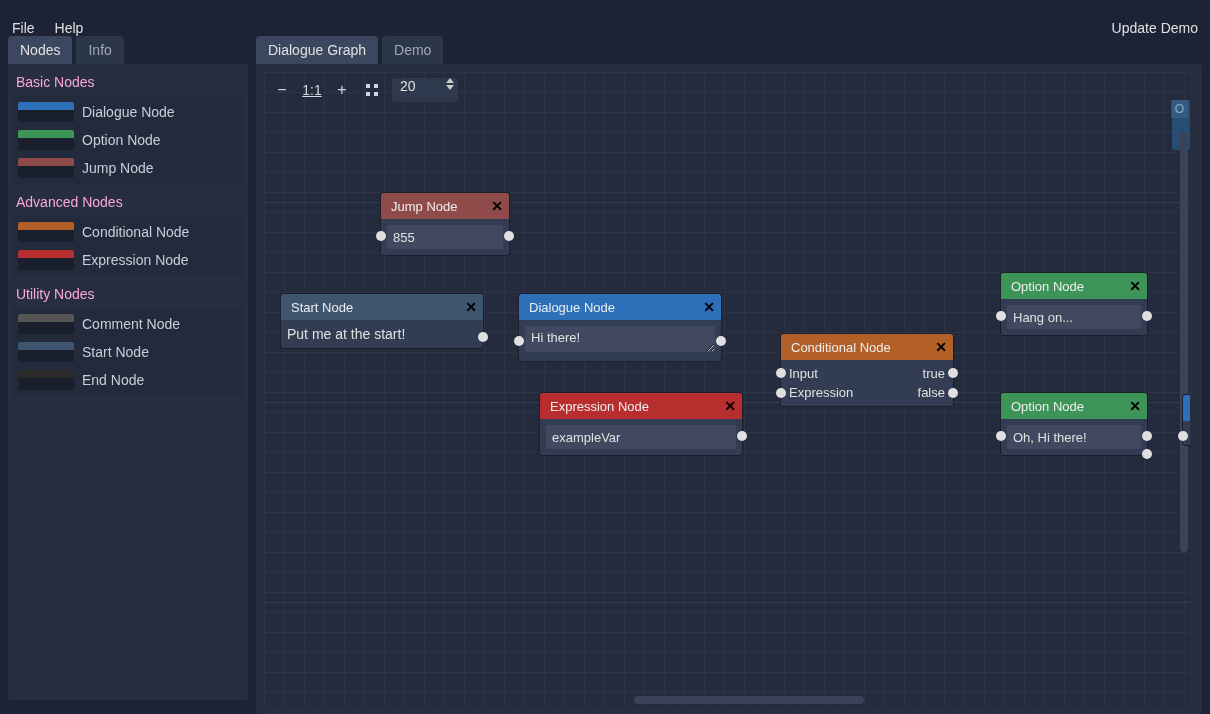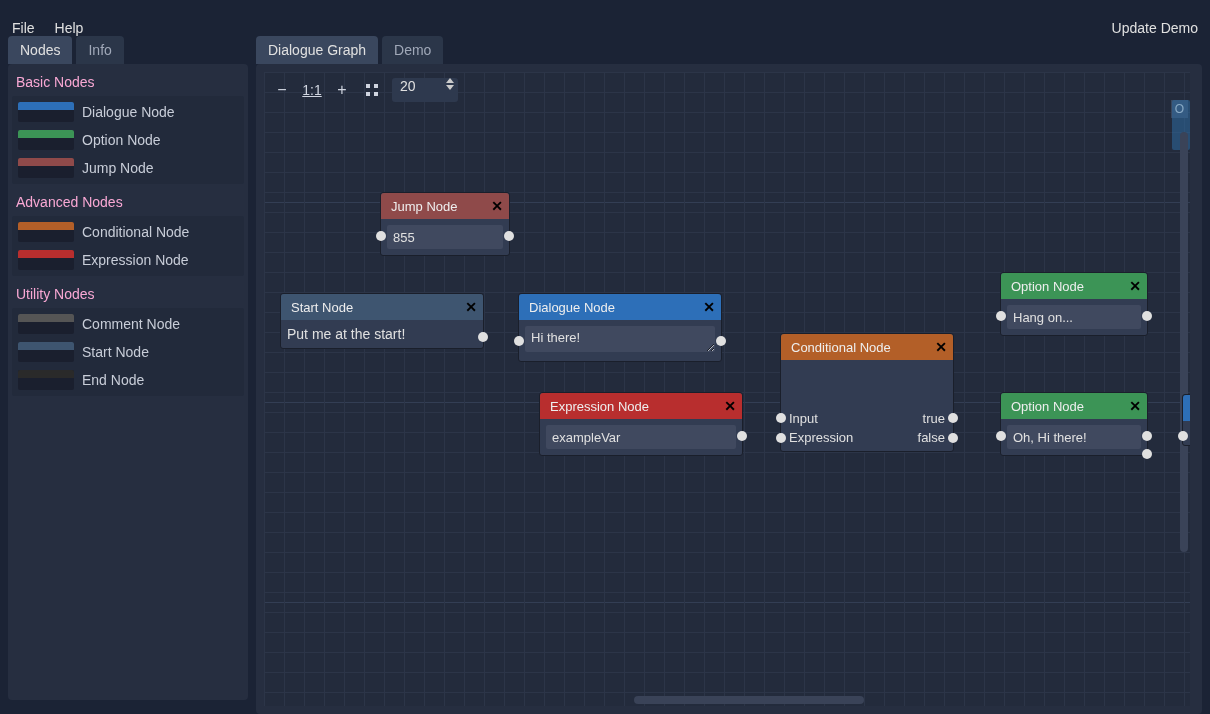--- a/index.html
+++ b/index.html
@@ -445,21 +445,21 @@
               <input class="gnode-input" value="exampleVar" style="">
               <div class="port right" style="top:12px;"></div>
             </div>
           </div>
 
           <div class="gnode" style="left:516px; top:261px; width:174px;">
             <div class="title t-conditional">
               <span>Conditional Node</span>
               <span class="close-x">✕</span>
             </div>
-            <div style="position:relative; padding:4px 0;margin-top:45px;">
+            <div style="position:relative; padding:4px 0;">
               <div class="cond-row">
                 <span>Input</span>
                 <span>true</span>
               </div>
               <div class="cond-row">
                 <span>Expression</span>
                 <span>false</span>
               </div>
               <div class="port left" style="top:8px;"></div>
               <div class="port left" style="top:28px;"></div>

